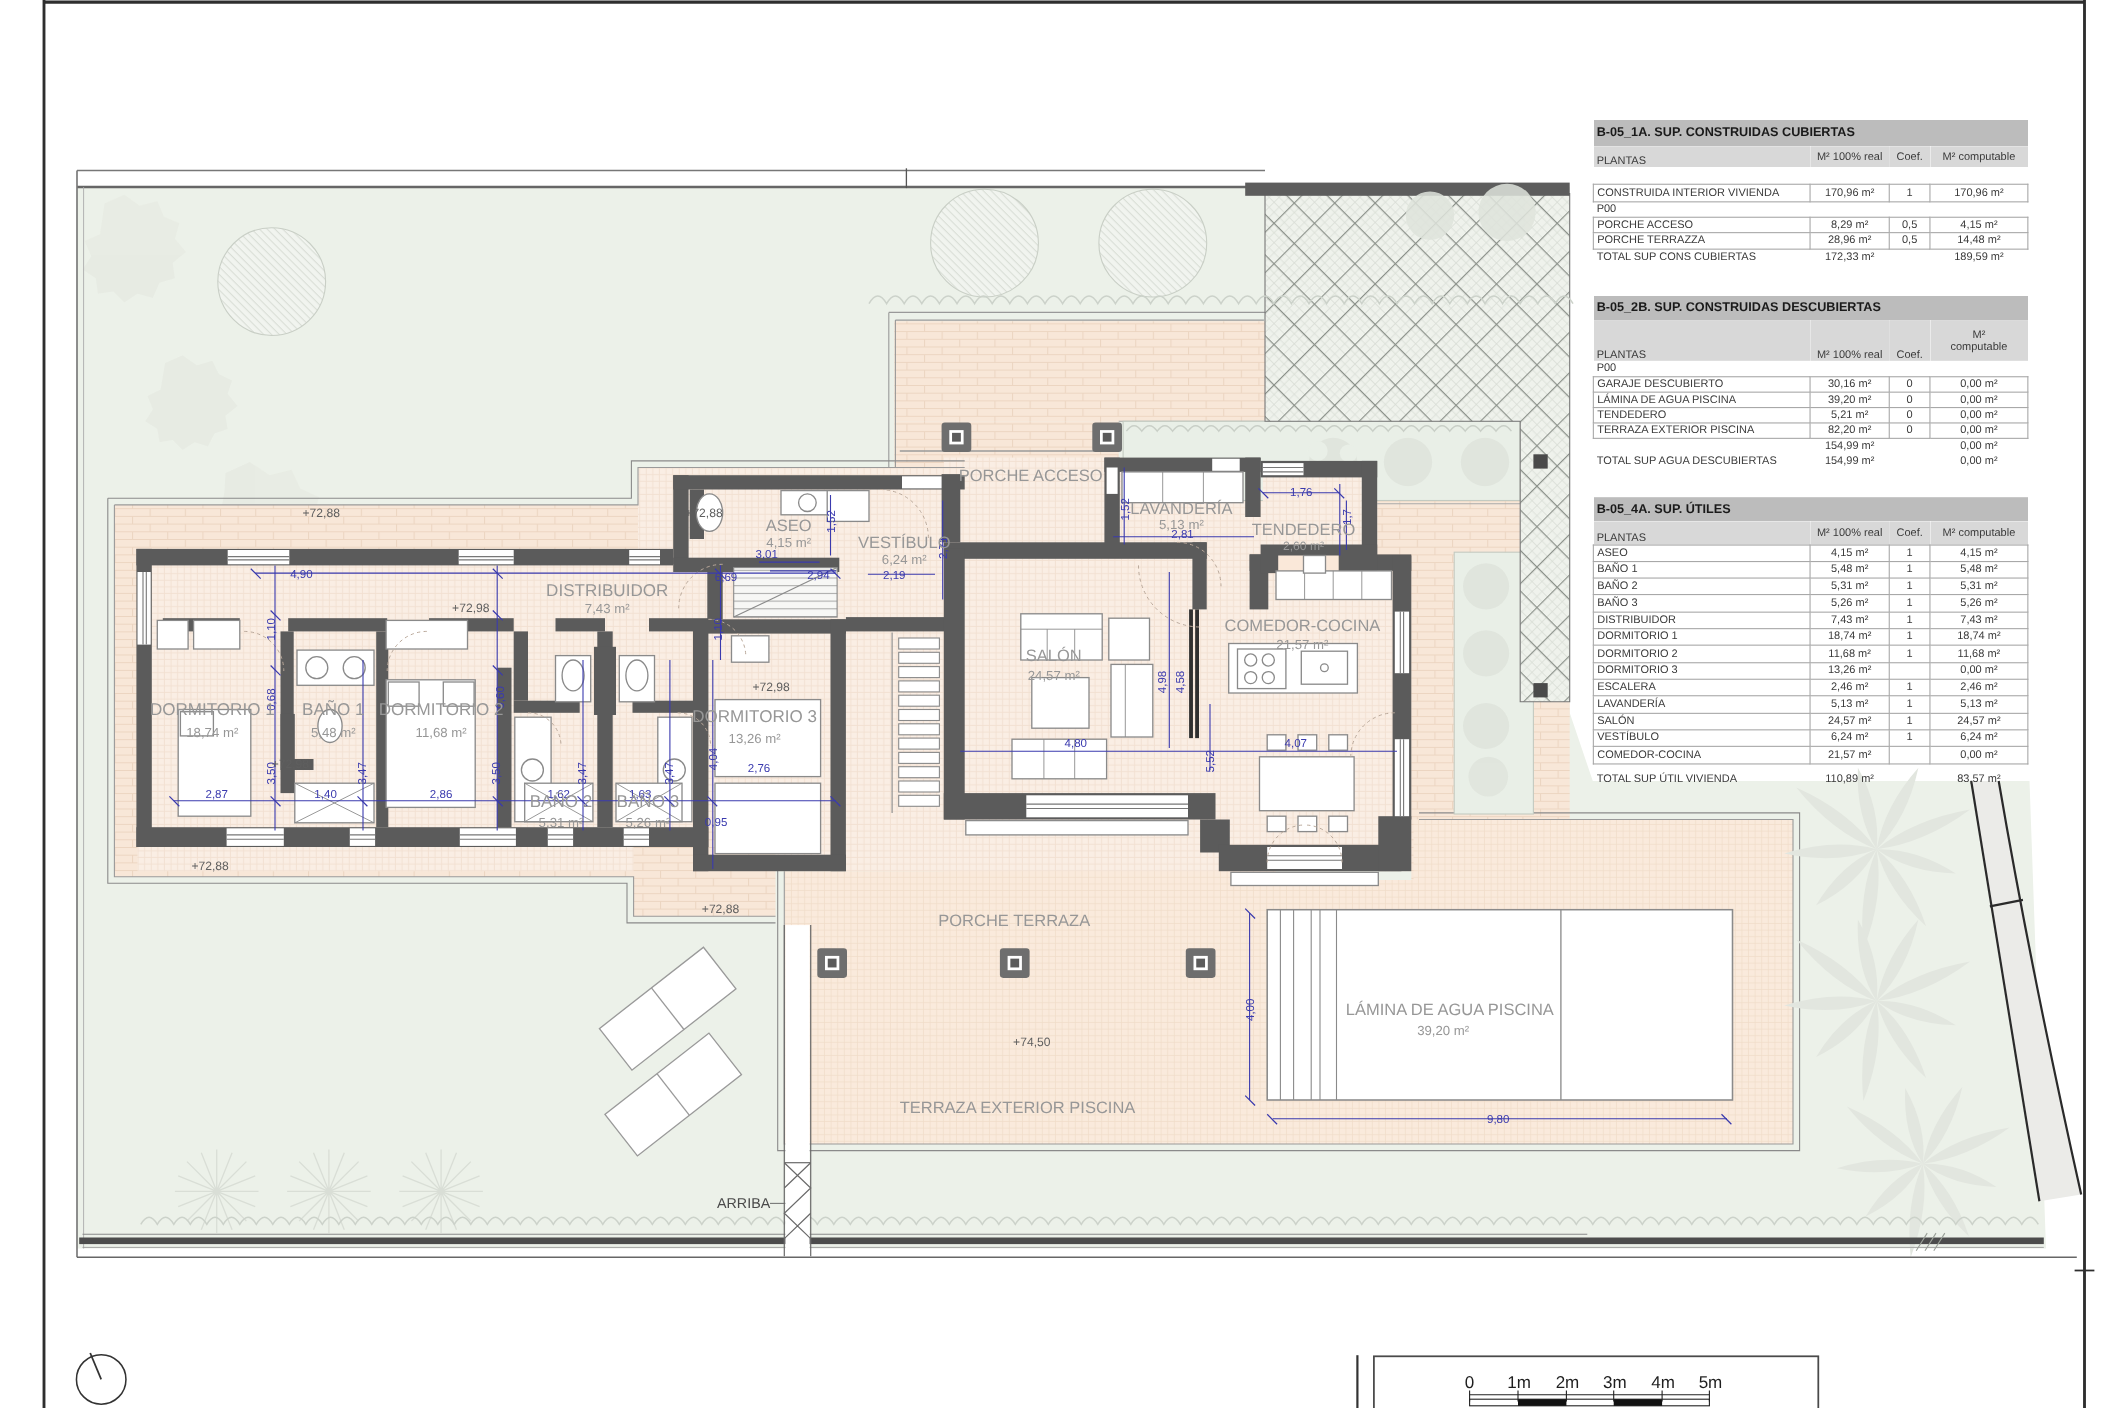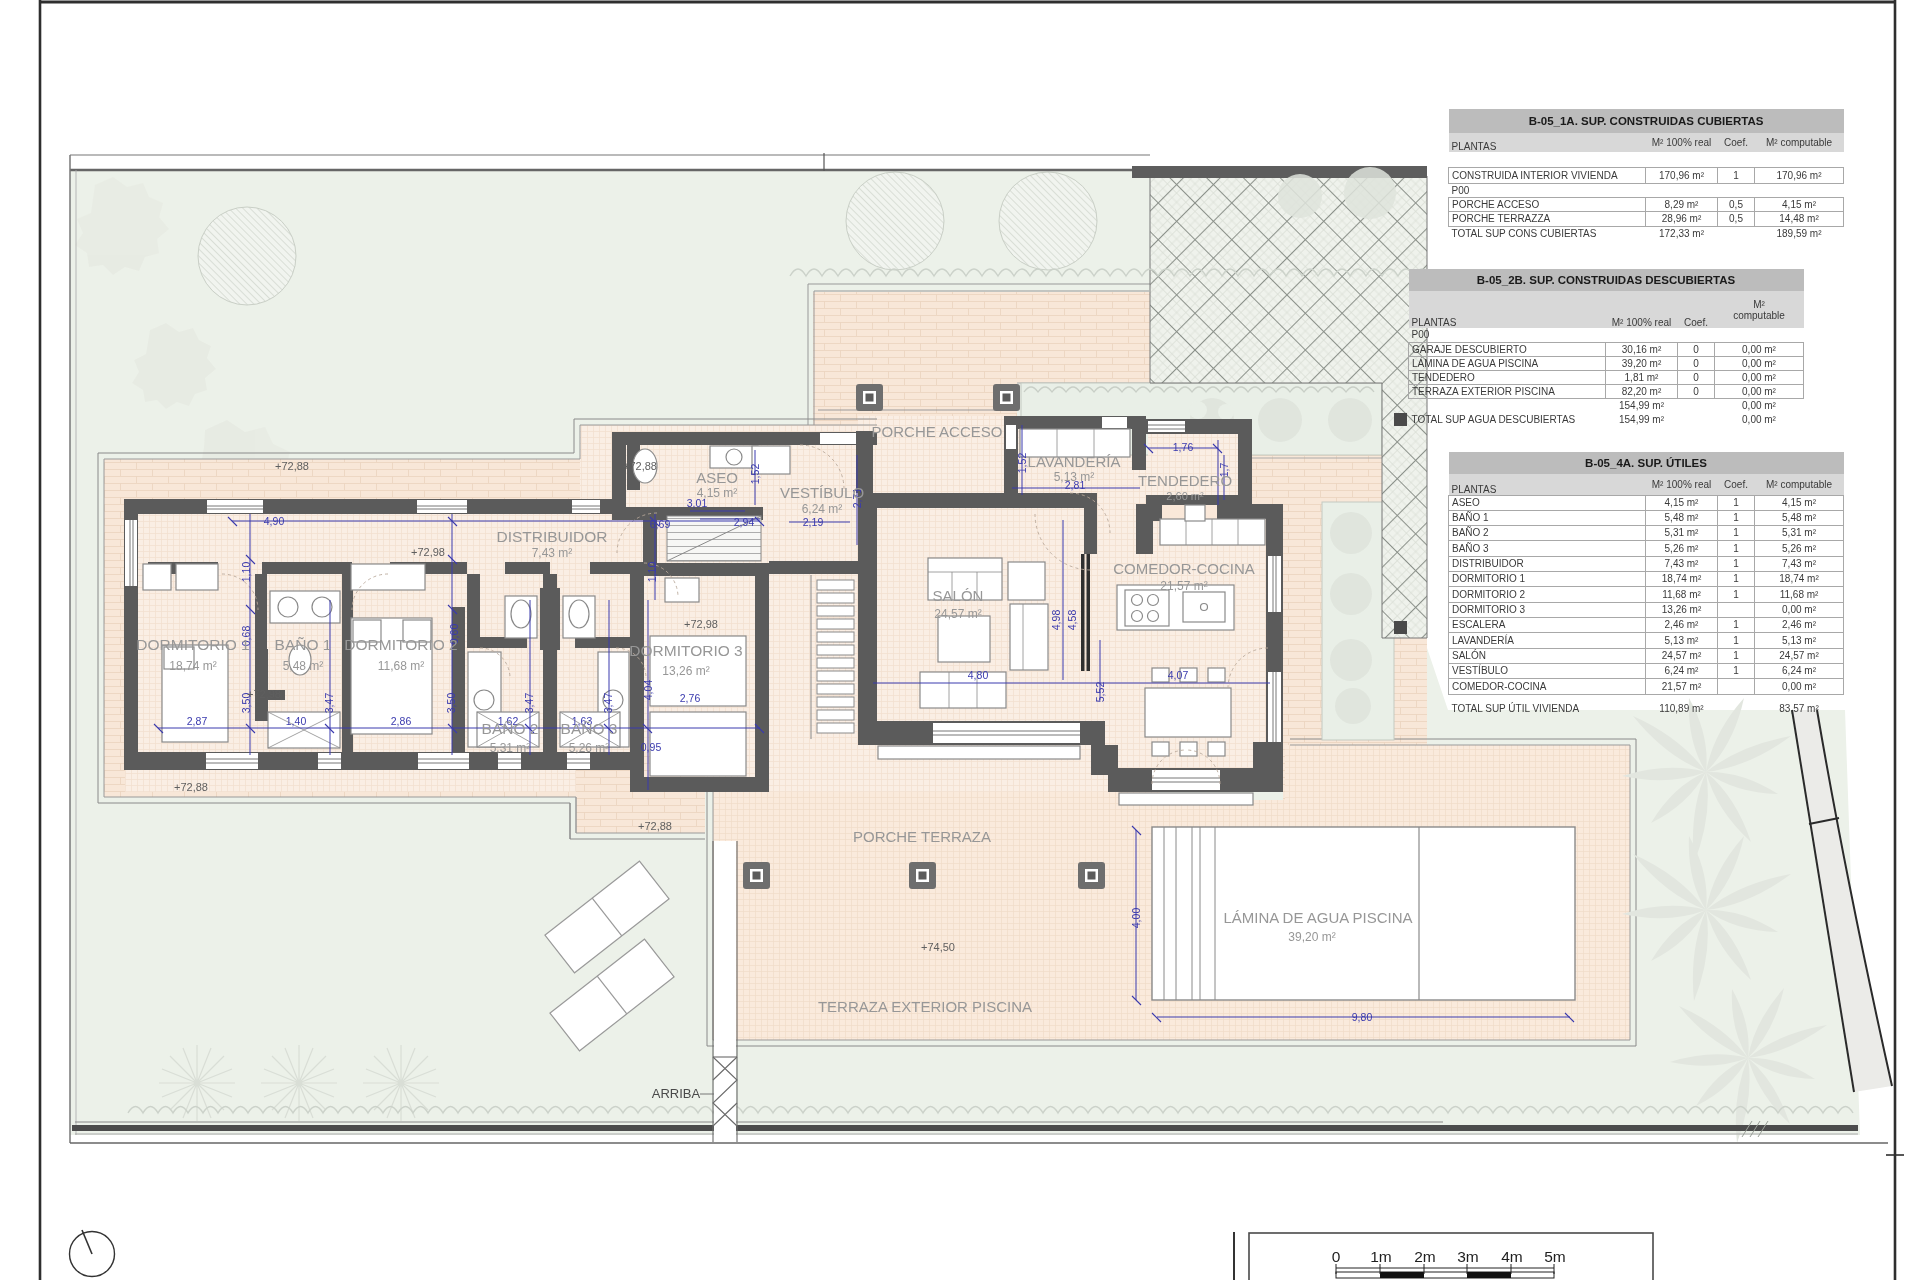--- a/index.html
+++ b/index.html
@@ -1,19 +1,19 @@
 <!DOCTYPE html>
 <html><head>
 <meta charset="utf-8">
 <style>
 html,body{margin:0;padding:0;background:#fff}
 #page{position:relative;width:1920px;height:1280px;background:#ffffff;overflow:hidden;font-family:"Liberation Sans",sans-serif}
 .tbl{position:absolute;border-collapse:collapse;table-layout:fixed;font-family:"Liberation Sans",sans-serif;color:#222}
 .tbl td{overflow:hidden;white-space:nowrap;padding:0 3px;font-size:10px;color:#3a3a3a}
-.tbl .ttl{background:#bcbcbc;font-weight:bold;text-align:center;font-size:11.5px;color:#1a1a1a}
+.tbl .ttl{background:#bcbcbc;font-weight:bold;text-align:left;font-size:11.5px;color:#1a1a1a}
 .tbl .hdr{background:#d8d8d8;font-size:10px}
 .tbl .b{border:1px solid #a8a8a8}
 .tbl .num{text-align:center}
 </style>
 </head>
 <body>
 <div id="page">
 <svg width="1920" height="1280" viewBox="0 0 1920 1280" style="position:absolute;left:0;top:0">
 <defs>
 <pattern id="brick" width="32" height="14" patternUnits="userSpaceOnUse">
@@ -619,21 +619,21 @@
         </tr>
 <tr style="height:15px">
           <td>TOTAL SUP CONS CUBIERTAS</td>
           <td class="num">172,33 m²</td>
           <td></td>
           <td class="num">189,59 m²</td>
         </tr>
 </tbody>
     </table>
 
-<table class="tbl" style="left:1408px;top:269px;width:395px" cellspacing="0">
+<table class="tbl" style="left:1448px;top:269px;width:395px" cellspacing="0">
 <colgroup>
         <col style="width:197px">
         <col style="width:72px">
         <col style="width:37px">
         <col style="width:89px">
       </colgroup>
 <tbody>
         <tr style="height:22px">
           <td class="ttl" colspan="4">B-05_2B. SUP. CONSTRUIDAS DESCUBIERTAS</td>
         </tr>
@@ -656,21 +656,21 @@
           <td class="b num">0,00 m²</td>
         </tr>
 <tr style="height:14px">
           <td class="b">LÁMINA DE AGUA PISCINA</td>
           <td class="b num">39,20 m²</td>
           <td class="b num">0</td>
           <td class="b num">0,00 m²</td>
         </tr>
 <tr style="height:14px">
           <td class="b">TENDEDERO</td>
-          <td class="b num">1,81 m²</td>
+          <td class="b num">5,21 m²</td>
           <td class="b num">0</td>
           <td class="b num">0,00 m²</td>
         </tr>
 <tr style="height:14px">
           <td class="b">TERRAZA EXTERIOR PISCINA</td>
           <td class="b num">82,20 m²</td>
           <td class="b num">0</td>
           <td class="b num">0,00 m²</td>
         </tr>
 <tr style="height:14px">

